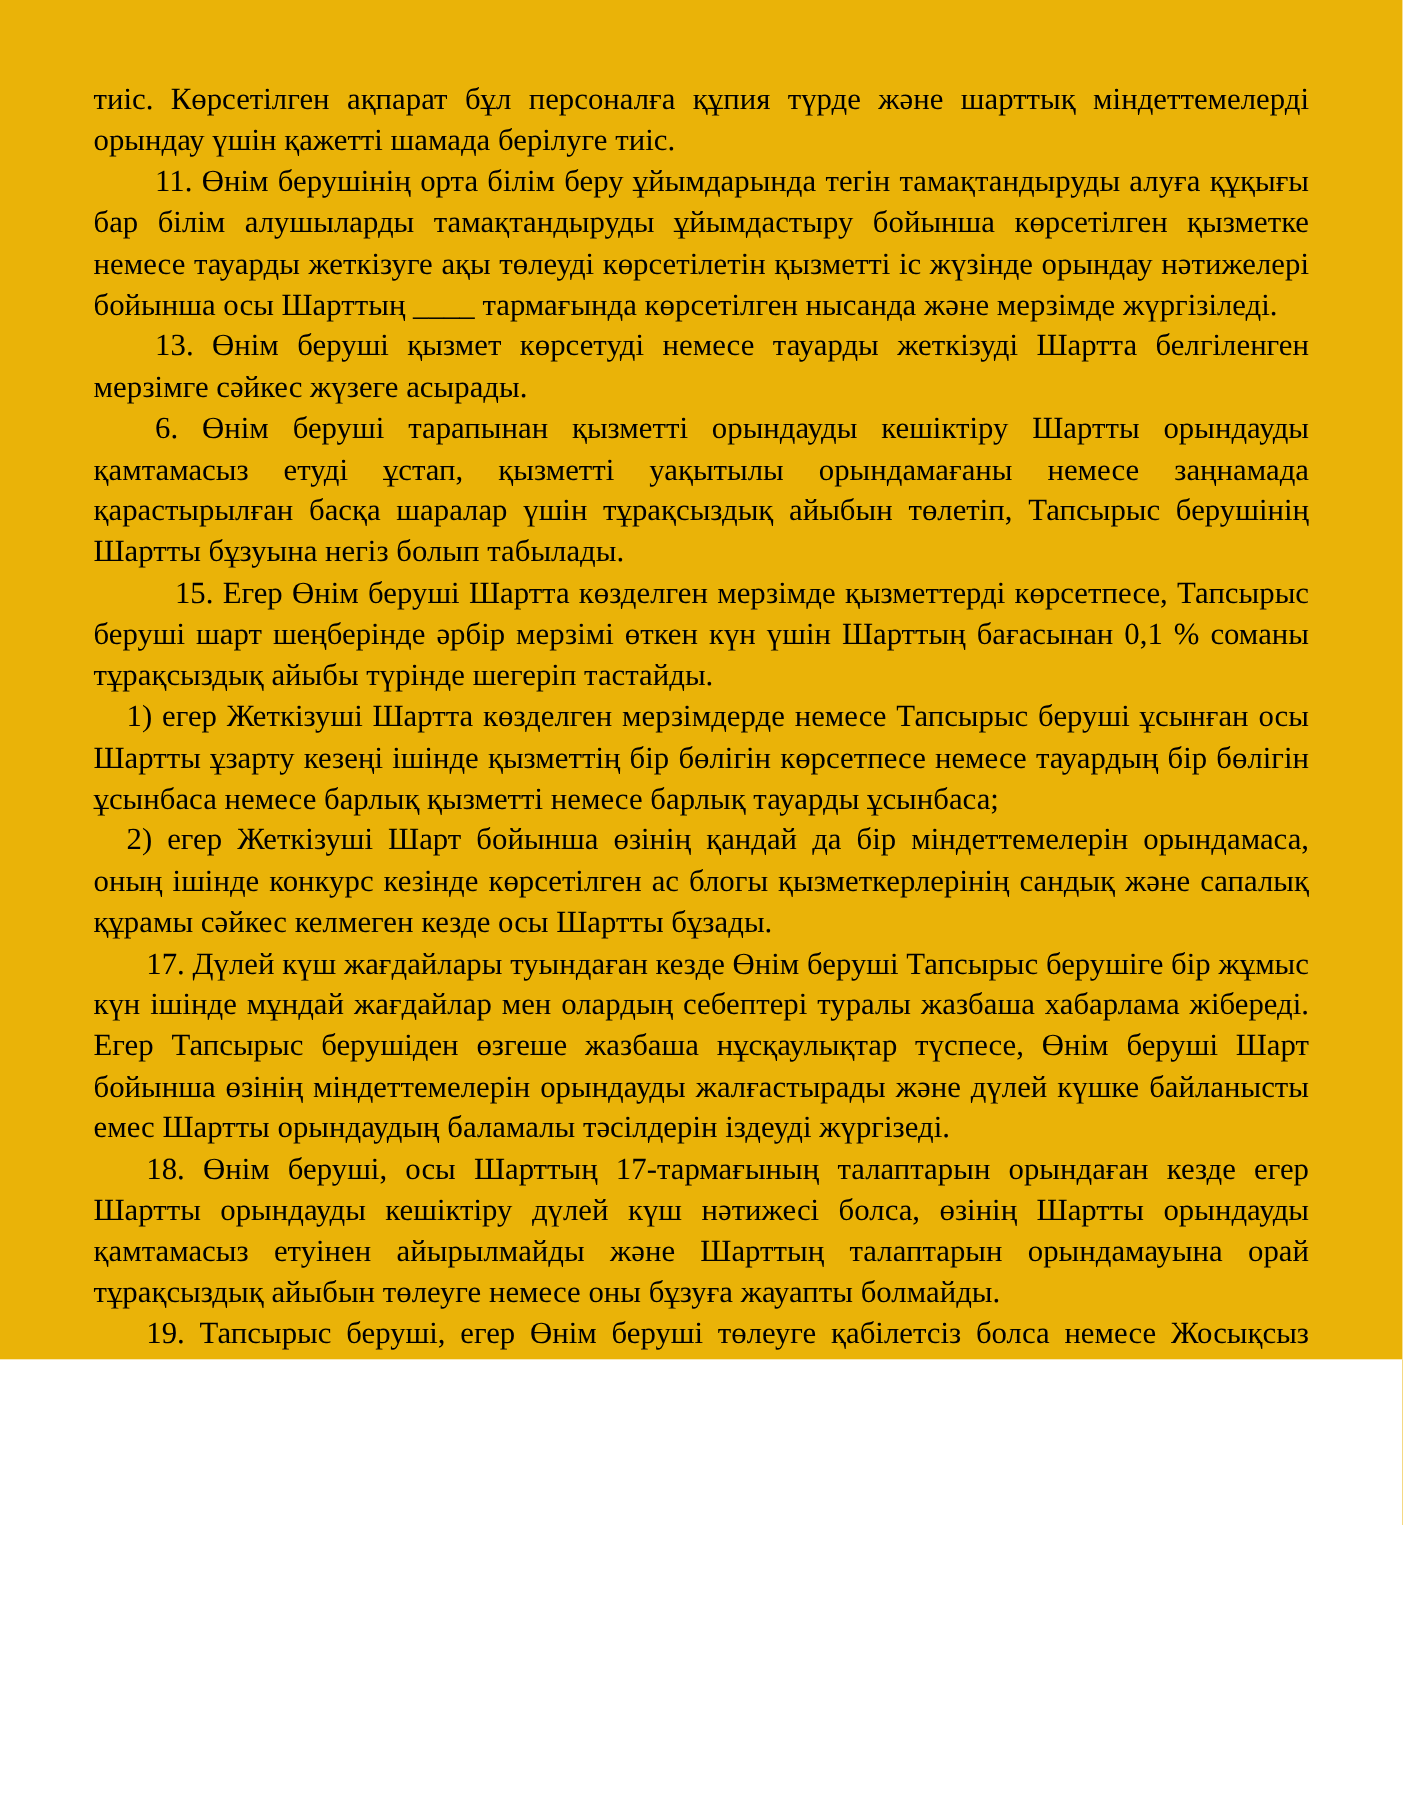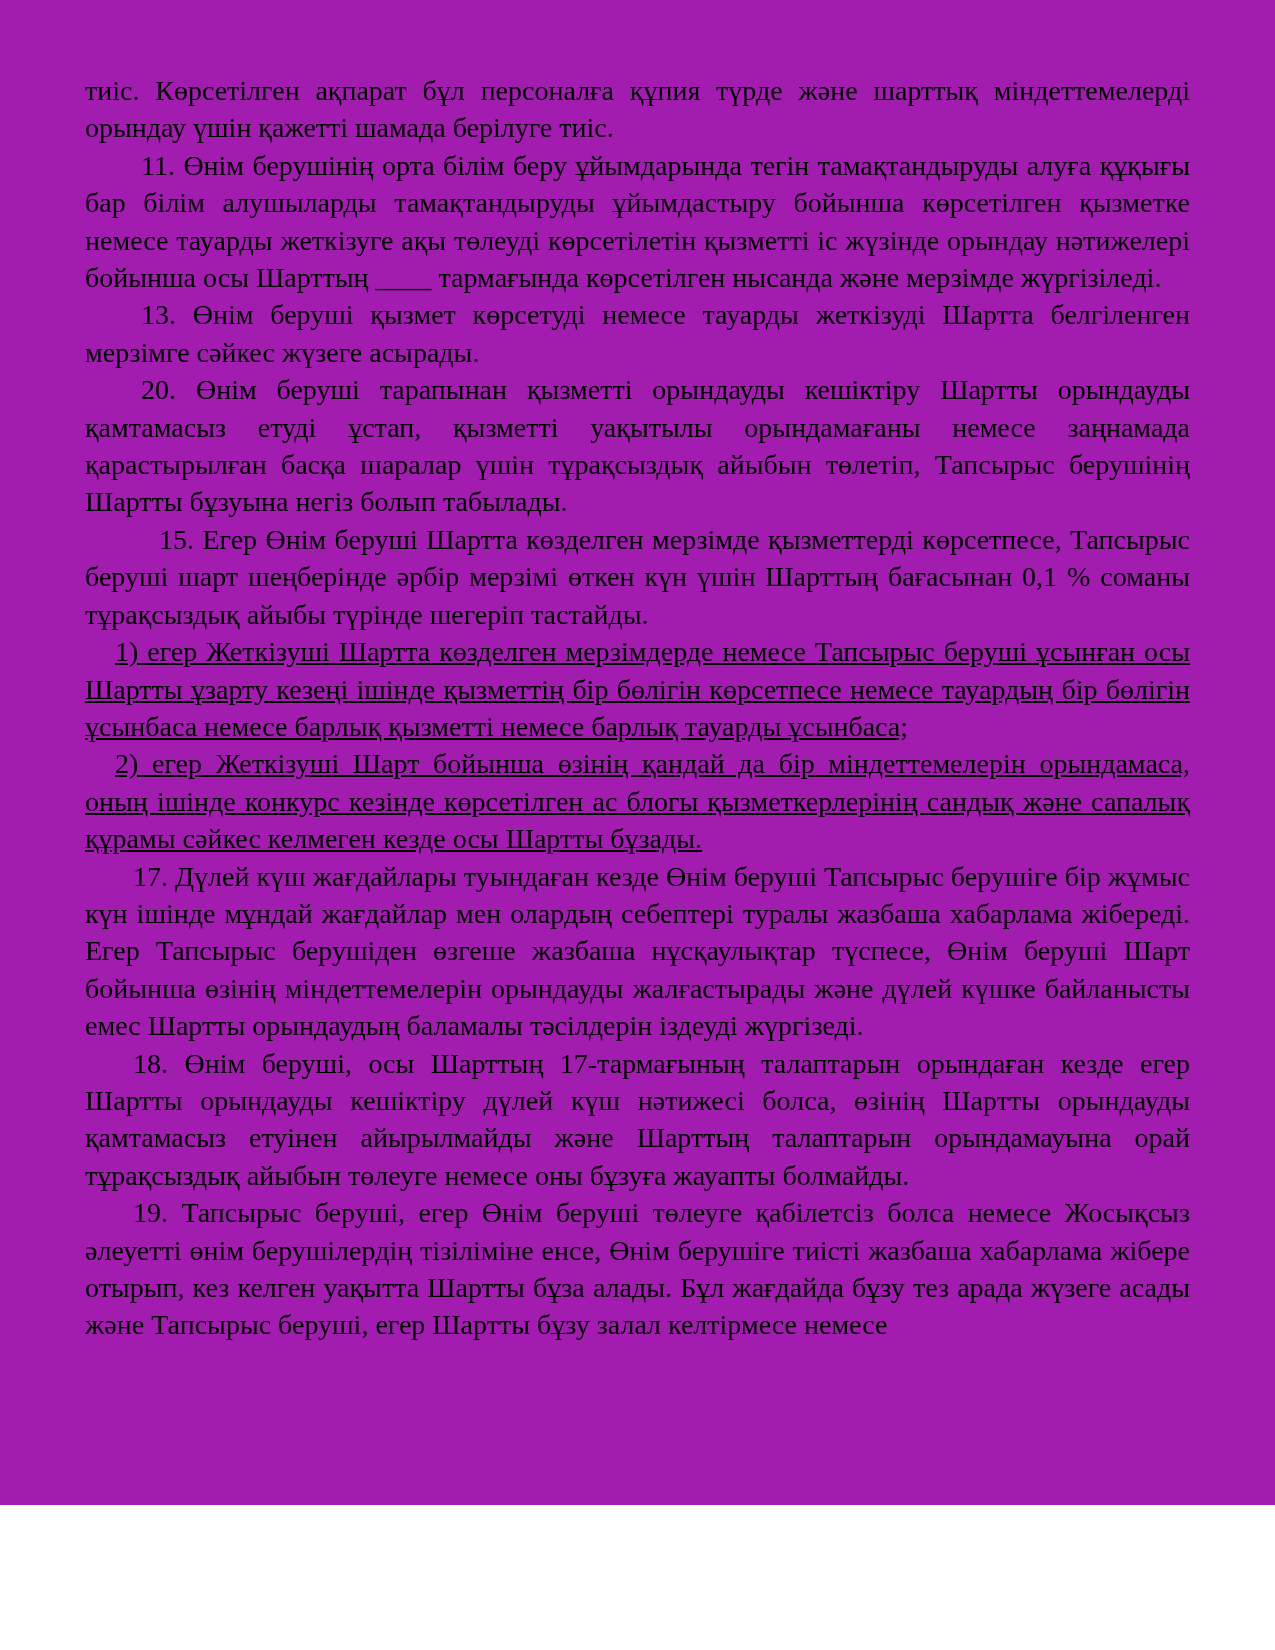--- a/index.html
+++ b/index.html
@@ -3,55 +3,55 @@
 <meta charset="utf-8">
 <style>
   html, body {
     margin: 0;
     padding: 0;
     background: #ffffff;
   }
   .page {
     position: relative;
     width: 1275px;
-    height: 1505px;
-    background: #a21caf;
+    height: 1236px;
+    background: #eab308;
     overflow: hidden;
   }
   .text-block {
     position: absolute;
     left: 85px;
     top: 72px;
     width: 1105px;
     font-family: "Liberation Serif", "DejaVu Serif", serif;
     font-size: 28px;
     line-height: 37.4px;
     color: #000000;
     text-align: justify;
   }
   .text-block p {
     margin: 0;
     padding: 0;
   }
   .ind-0  { text-indent: 0; }
-  .ind-s  { text-indent: 30px; text-decoration: underline; }
+  .ind-s  { text-indent: 30px; }
   .ind-m  { text-indent: 48px; }
   .ind-m2 { text-indent: 56px; }
   .ind-l  { text-indent: 74px; }
   .ind-xl { text-indent: 94px; }
 </style>
 </head>
 <body>
 
 <div class="page">
   <div class="text-block">
     <p class="ind-0">тиіс. Көрсетілген ақпарат бұл персоналға құпия түрде және шарттық міндеттемелерді орындау үшін қажетті шамада берілуге тиіс.</p>
     <p class="ind-m2">11. Өнім берушінің орта білім беру ұйымдарында тегін тамақтандыруды алуға құқығы бар білім алушыларды тамақтандыруды ұйымдастыру бойынша көрсетілген қызметке немесе тауарды жеткізуге ақы төлеуді көрсетілетін қызметті іс жүзінде орындау нәтижелері бойынша осы Шарттың ____ тармағында көрсетілген нысанда және мерзімде жүргізіледі.</p>
     <p class="ind-m2">13. Өнім беруші қызмет көрсетуді немесе тауарды жеткізуді Шартта белгіленген мерзімге сәйкес жүзеге асырады.</p>
-    <p class="ind-m2">20. Өнім беруші тарапынан қызметті орындауды кешіктіру Шартты орындауды қамтамасыз етуді ұстап, қызметті уақытылы орындамағаны немесе заңнамада қарастырылған басқа шаралар үшін тұрақсыздық айыбын төлетіп, Тапсырыс берушінің Шартты бұзуына негіз болып табылады.</p>
+    <p class="ind-m2">6. Өнім беруші тарапынан қызметті орындауды кешіктіру Шартты орындауды қамтамасыз етуді ұстап, қызметті уақытылы орындамағаны немесе заңнамада қарастырылған басқа шаралар үшін тұрақсыздық айыбын төлетіп, Тапсырыс берушінің Шартты бұзуына негіз болып табылады.</p>
     <p class="ind-l">15. Егер Өнім беруші Шартта көзделген мерзімде қызметтерді көрсетпесе, Тапсырыс беруші шарт шеңберінде әрбір мерзімі өткен күн үшін Шарттың бағасынан 0,1 % соманы тұрақсыздық айыбы түрінде шегеріп тастайды.</p>
     <p class="ind-s">1) егер Жеткізуші Шартта көзделген мерзімдерде немесе Тапсырыс беруші ұсынған осы Шартты ұзарту кезеңі ішінде қызметтің бір бөлігін көрсетпесе немесе тауардың бір бөлігін ұсынбаса немесе барлық қызметті немесе барлық тауарды ұсынбаса;</p>
     <p class="ind-s">2) егер Жеткізуші Шарт бойынша өзінің қандай да бір міндеттемелерін орындамаса, оның ішінде конкурс кезінде көрсетілген ас блогы қызметкерлерінің сандық және сапалық құрамы сәйкес келмеген кезде осы Шартты бұзады.</p>
     <p class="ind-m">17. Дүлей күш жағдайлары туындаған кезде Өнім беруші Тапсырыс берушіге бір жұмыс күн ішінде мұндай жағдайлар мен олардың себептері туралы жазбаша хабарлама жібереді. Егер Тапсырыс берушіден өзгеше жазбаша нұсқаулықтар түспесе, Өнім беруші Шарт бойынша өзінің міндеттемелерін орындауды жалғастырады және дүлей күшке байланысты емес Шартты орындаудың баламалы тәсілдерін іздеуді жүргізеді.</p>
     <p class="ind-m">18. Өнім беруші, осы Шарттың 17-тармағының талаптарын орындаған кезде егер Шартты орындауды кешіктіру дүлей күш нәтижесі болса, өзінің Шартты орындауды қамтамасыз етуінен айырылмайды және Шарттың талаптарын орындамауына орай тұрақсыздық айыбын төлеуге немесе оны бұзуға жауапты болмайды.</p>
     <p class="ind-m">19. Тапсырыс беруші, егер Өнім беруші төлеуге қабілетсіз болса немесе Жосықсыз әлеуетті өнім берушілердің тізіліміне енсе, Өнім берушіге тиісті жазбаша хабарлама жібере отырып, кез келген уақытта Шартты бұза алады. Бұл жағдайда бұзу тез арада жүзеге асады және Тапсырыс беруші, егер Шартты бұзу залал келтірмесе немесе</p>
   </div>
 </div>
 
 </body></html>

